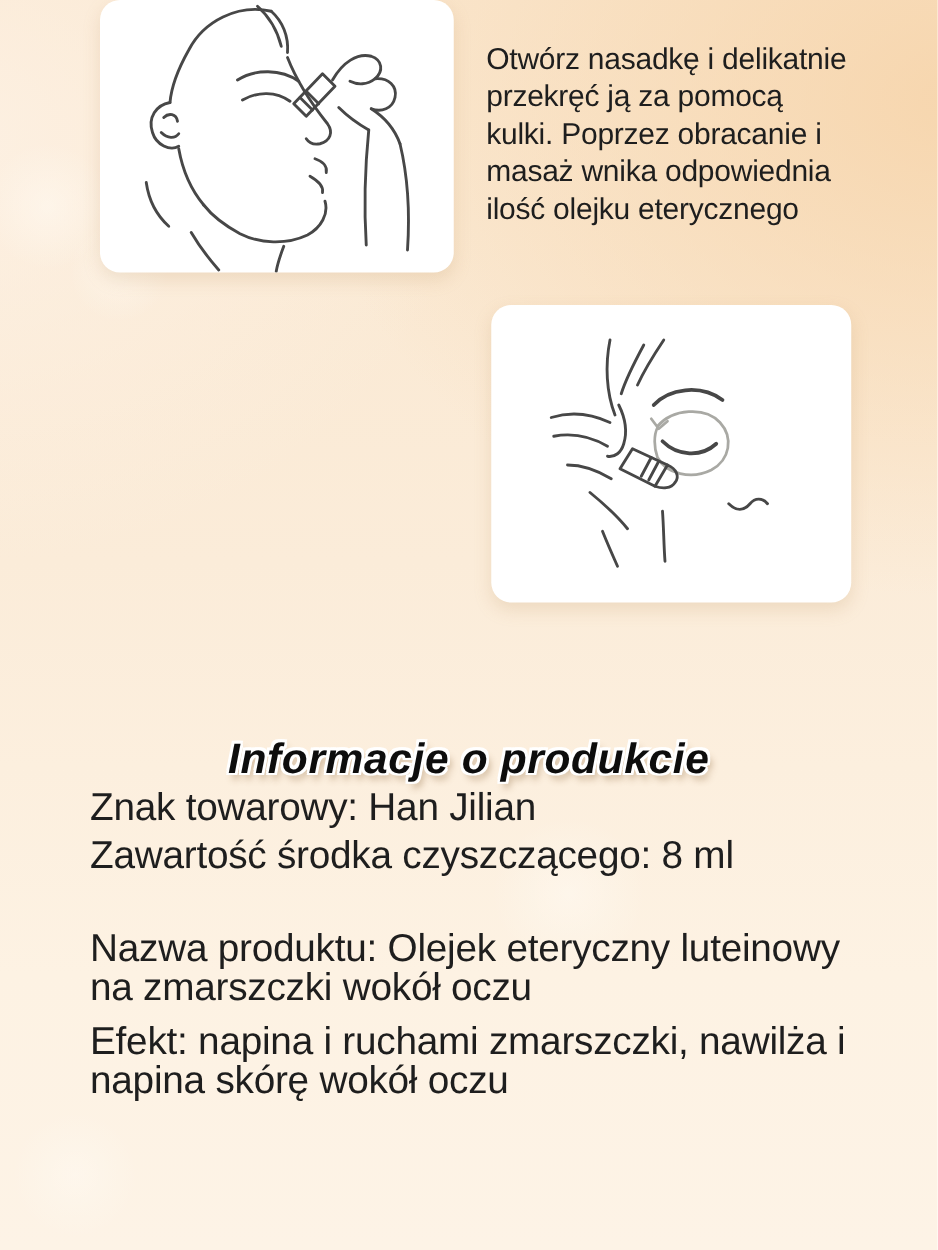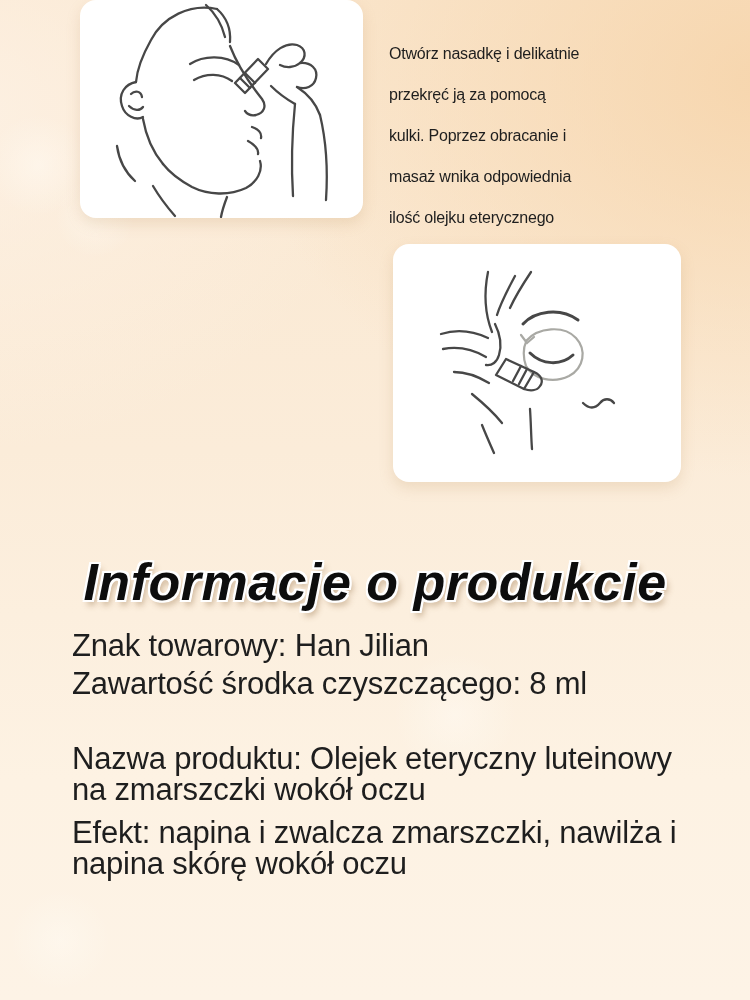--- a/index.html
+++ b/index.html
@@ -21,32 +21,32 @@
   .card{
     position:absolute;
     background:#ffffff;
     border-radius:16px;
     box-shadow:0 6px 14px rgba(190,148,98,0.22);
   }
   .card1{left:80px;top:0;width:283px;height:218px;}
   .card2{left:393px;top:244px;width:288px;height:238px;}
   .step-text{
     position:absolute;
-    font-size:16px;
-    line-height:41px;
+    font-size:24px;
+    line-height:30px;
     white-space:pre-line;
     letter-spacing:-0.2px;
   }
   .step1-text{left:389px;top:33px;width:340px;}
   .step2-text{left:76px;top:253px;width:340px;}
   .section-heading{
     position:absolute;
-    left:0;top:552px;width:750px;
+    left:0;top:588px;width:750px;
     text-align:center;
-    font-size:52px;
+    font-size:34px;
     font-weight:700;
     font-style:italic;
     letter-spacing:0.5px;
     color:#0d0d0d;
     text-shadow:
       -2px -2px 0 #fff, 2px -2px 0 #fff, -2px 2px 0 #fff, 2px 2px 0 #fff,
       0 -2px 0 #fff, 0 2px 0 #fff, -2px 0 0 #fff, 2px 0 0 #fff,
       3px 5px 6px rgba(140,100,55,0.45);
   }
   .info-block{
@@ -146,17 +146,17 @@
     </svg>
   </div>
 
   <div class="section-heading">Informacje o produkcie</div>
 
   <div class="info-block">
     <p>Znak towarowy: Han Jilian</p>
     <p>Zawartość środka czyszczącego: 8 ml</p>
     <p>Nazwa produktu: Olejek eteryczny luteinowy
 na zmarszczki wokół oczu</p>
-    <p>Efekt: napina i zwalcza zmarszczki, nawilża i
+    <p>Efekt: napina i ruchami zmarszczki, nawilża i
 napina skórę wokół oczu</p>
   </div>
 
 </div>
 
 </body></html>

